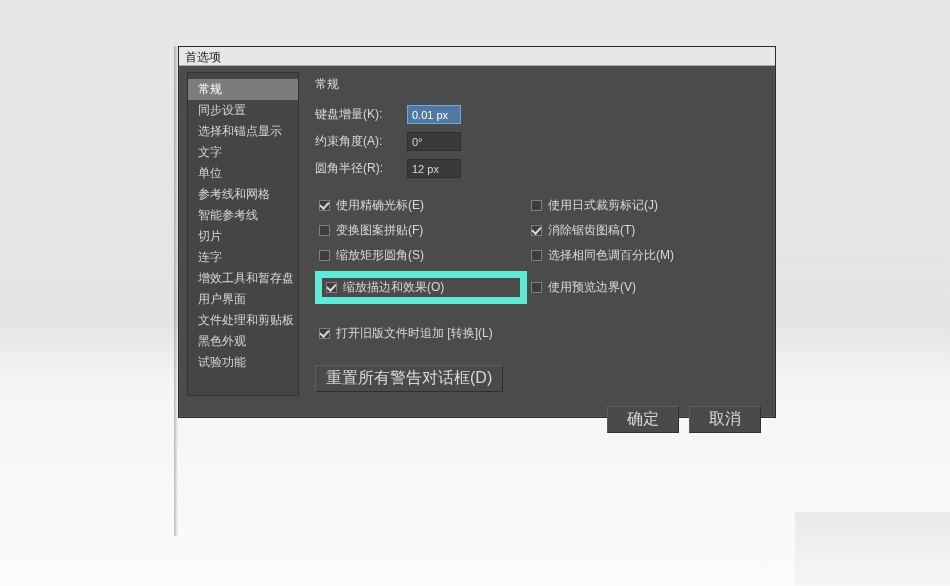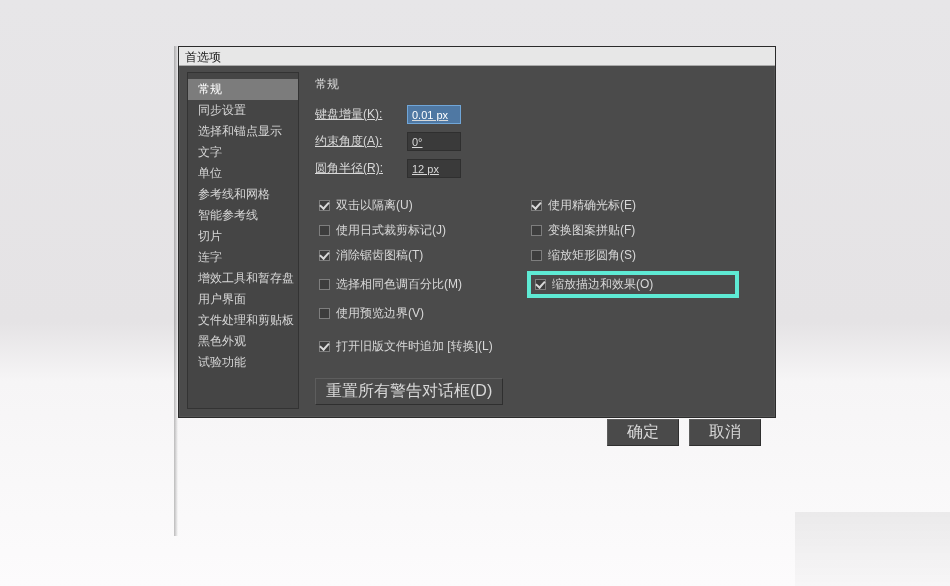--- a/index.html
+++ b/index.html
@@ -61,21 +61,20 @@
     }
     .section-title {
       font-size: 12px;
       color: #d8d8d8;
       margin-bottom: 12px;
     }
     .row {
       display: flex;
       align-items: center;
       margin-bottom: 8px;
-      text-decoration: underline;
     }
     .row-label {
       width: 92px;
       text-align: left;
       font-size: 12px;
       color: #d8d8d8;
     }
     .row-input {
       width: 54px;
       height: 19px;
@@ -98,21 +97,21 @@
     }
     .option {
       display: flex;
       align-items: center;
       font-size: 12px;
       color: #d8d8d8;
       padding: 1px 4px;
       white-space: nowrap;
     }
     .option.highlight {
-      border: 4px solid #5eead4;
+      border: 7px solid #5eead4;
     }
     .chk {
       width: 11px; height: 11px;
       border: 1px solid #7e7e7e;
       background: #3d3d3d;
       margin-right: 6px;
       display: inline-flex;
       align-items: center;
       justify-content: center;
       flex-shrink: 0;
@@ -202,24 +201,20 @@
       <div class="row">
         <span class="row-label">约束角度(A):</span>
         <input class="row-input" value="0°" style="">
       </div>
       <div class="row">
         <span class="row-label">圆角半径(R):</span>
         <input class="row-input" value="12 px" style="">
       </div>
 
       <div class="checks">
-        <div class="option">
-          <span class="chk checked"></span>
-          <span>双击以隔离(U)</span>
-        </div>
 
         <div class="option">
           <span class="chk checked"></span>
           <span>使用精确光标(E)</span>
         </div>
         <div class="option">
           <span class="chk"></span>
           <span>使用日式裁剪标记(J)</span>
         </div>
 

